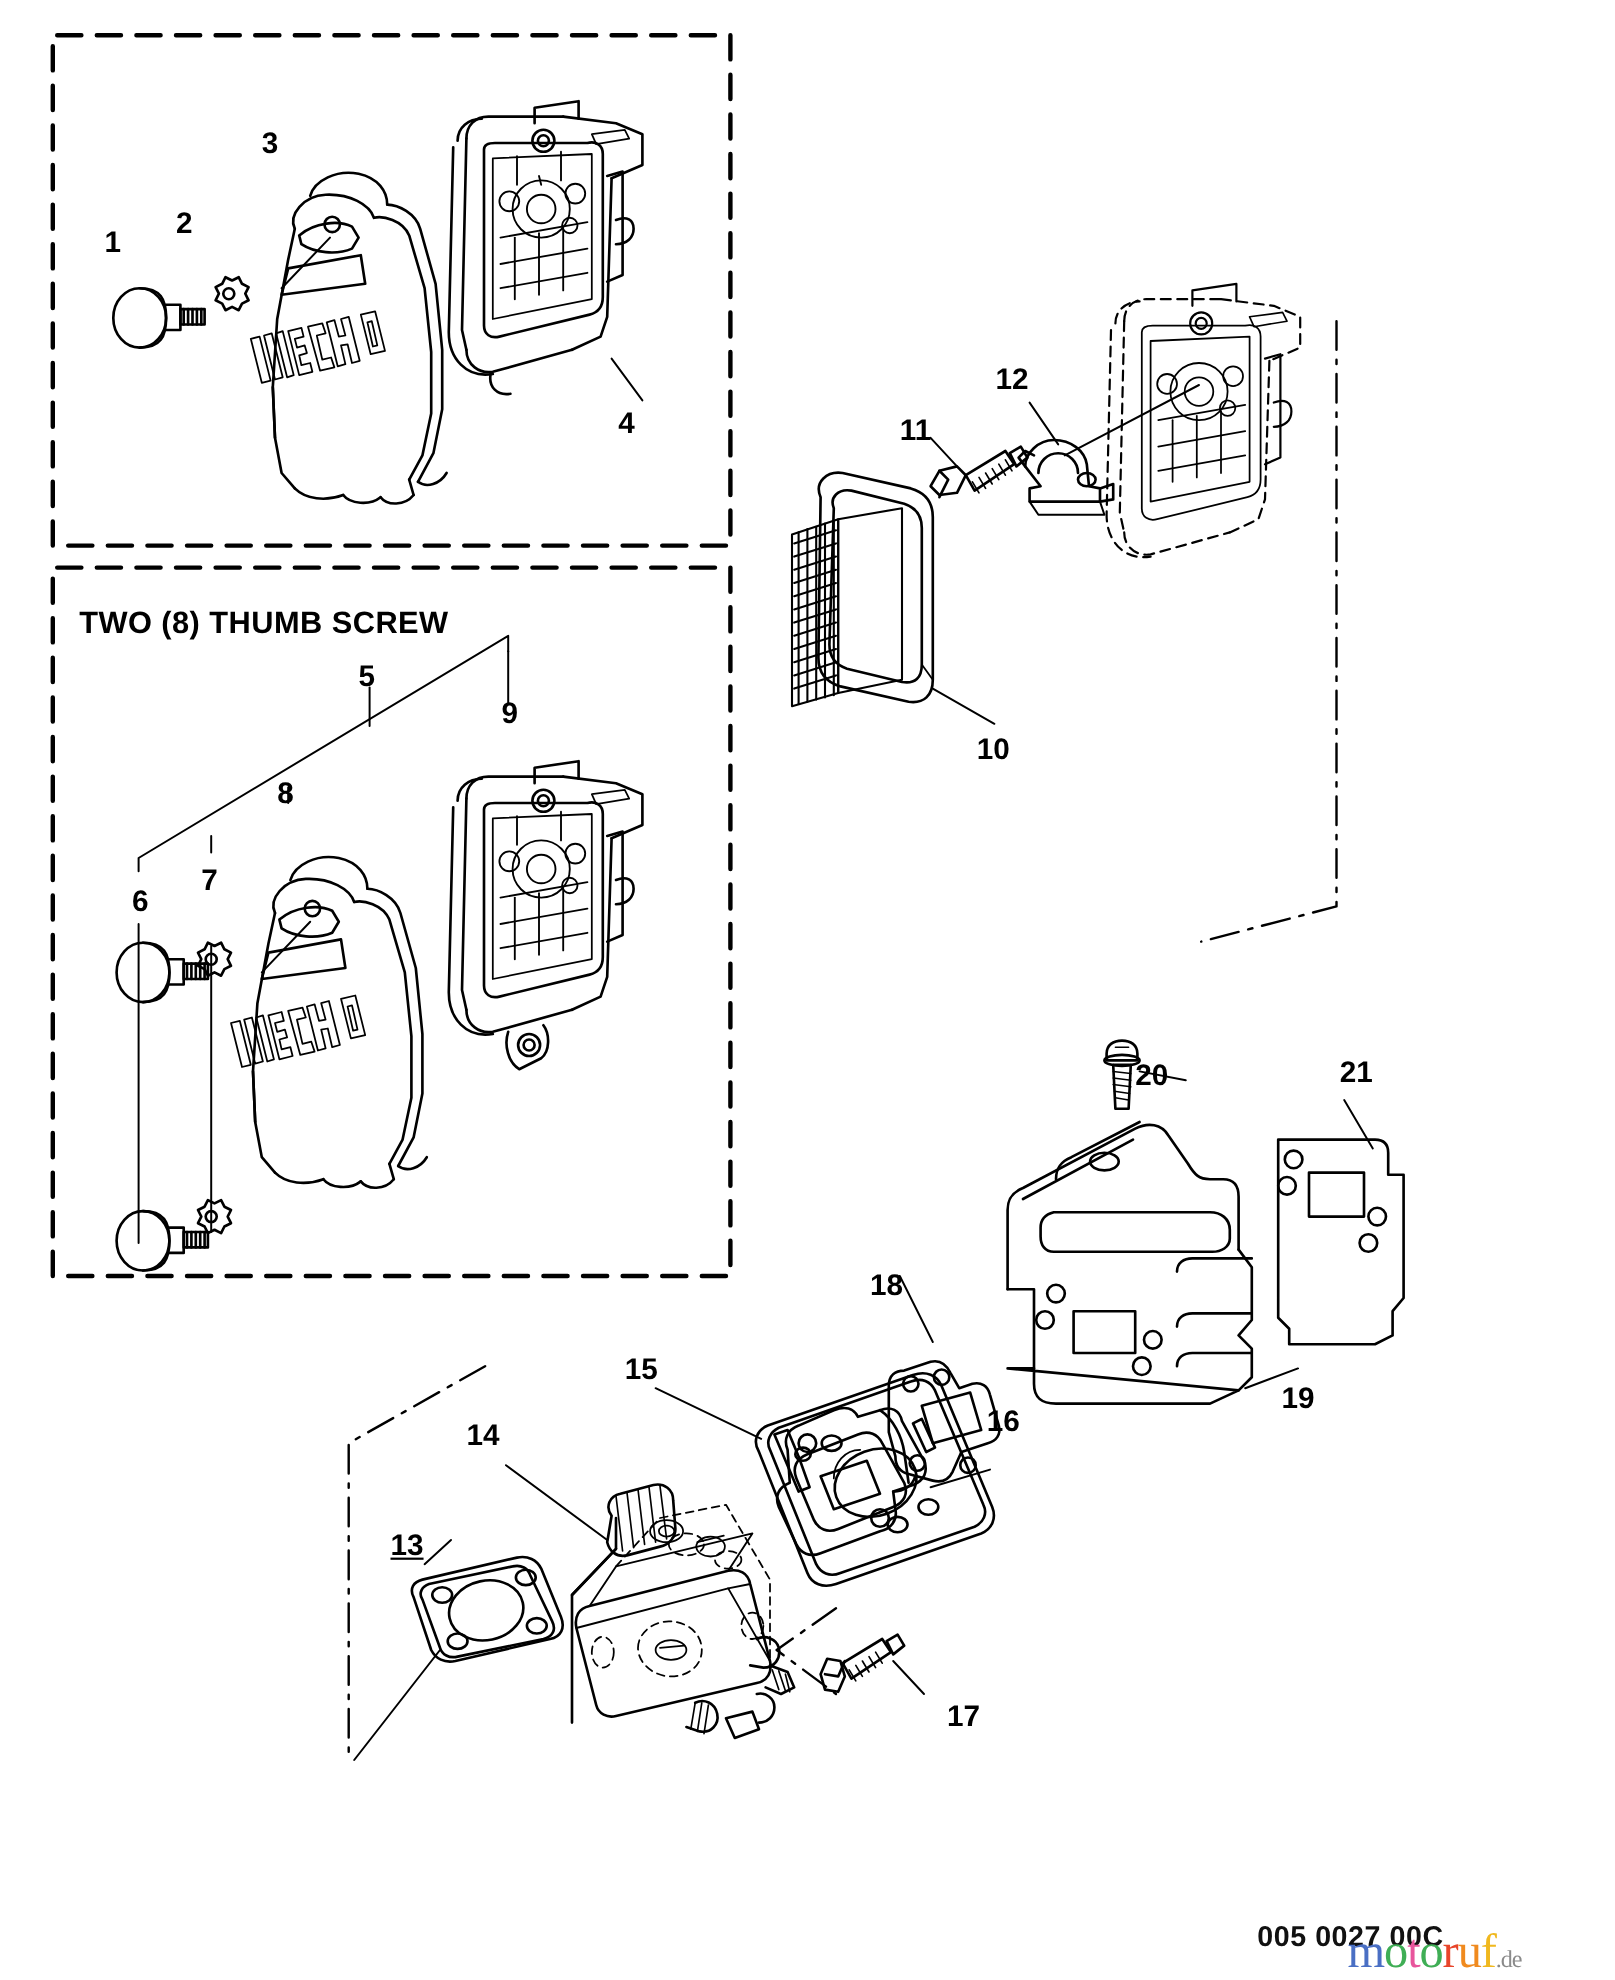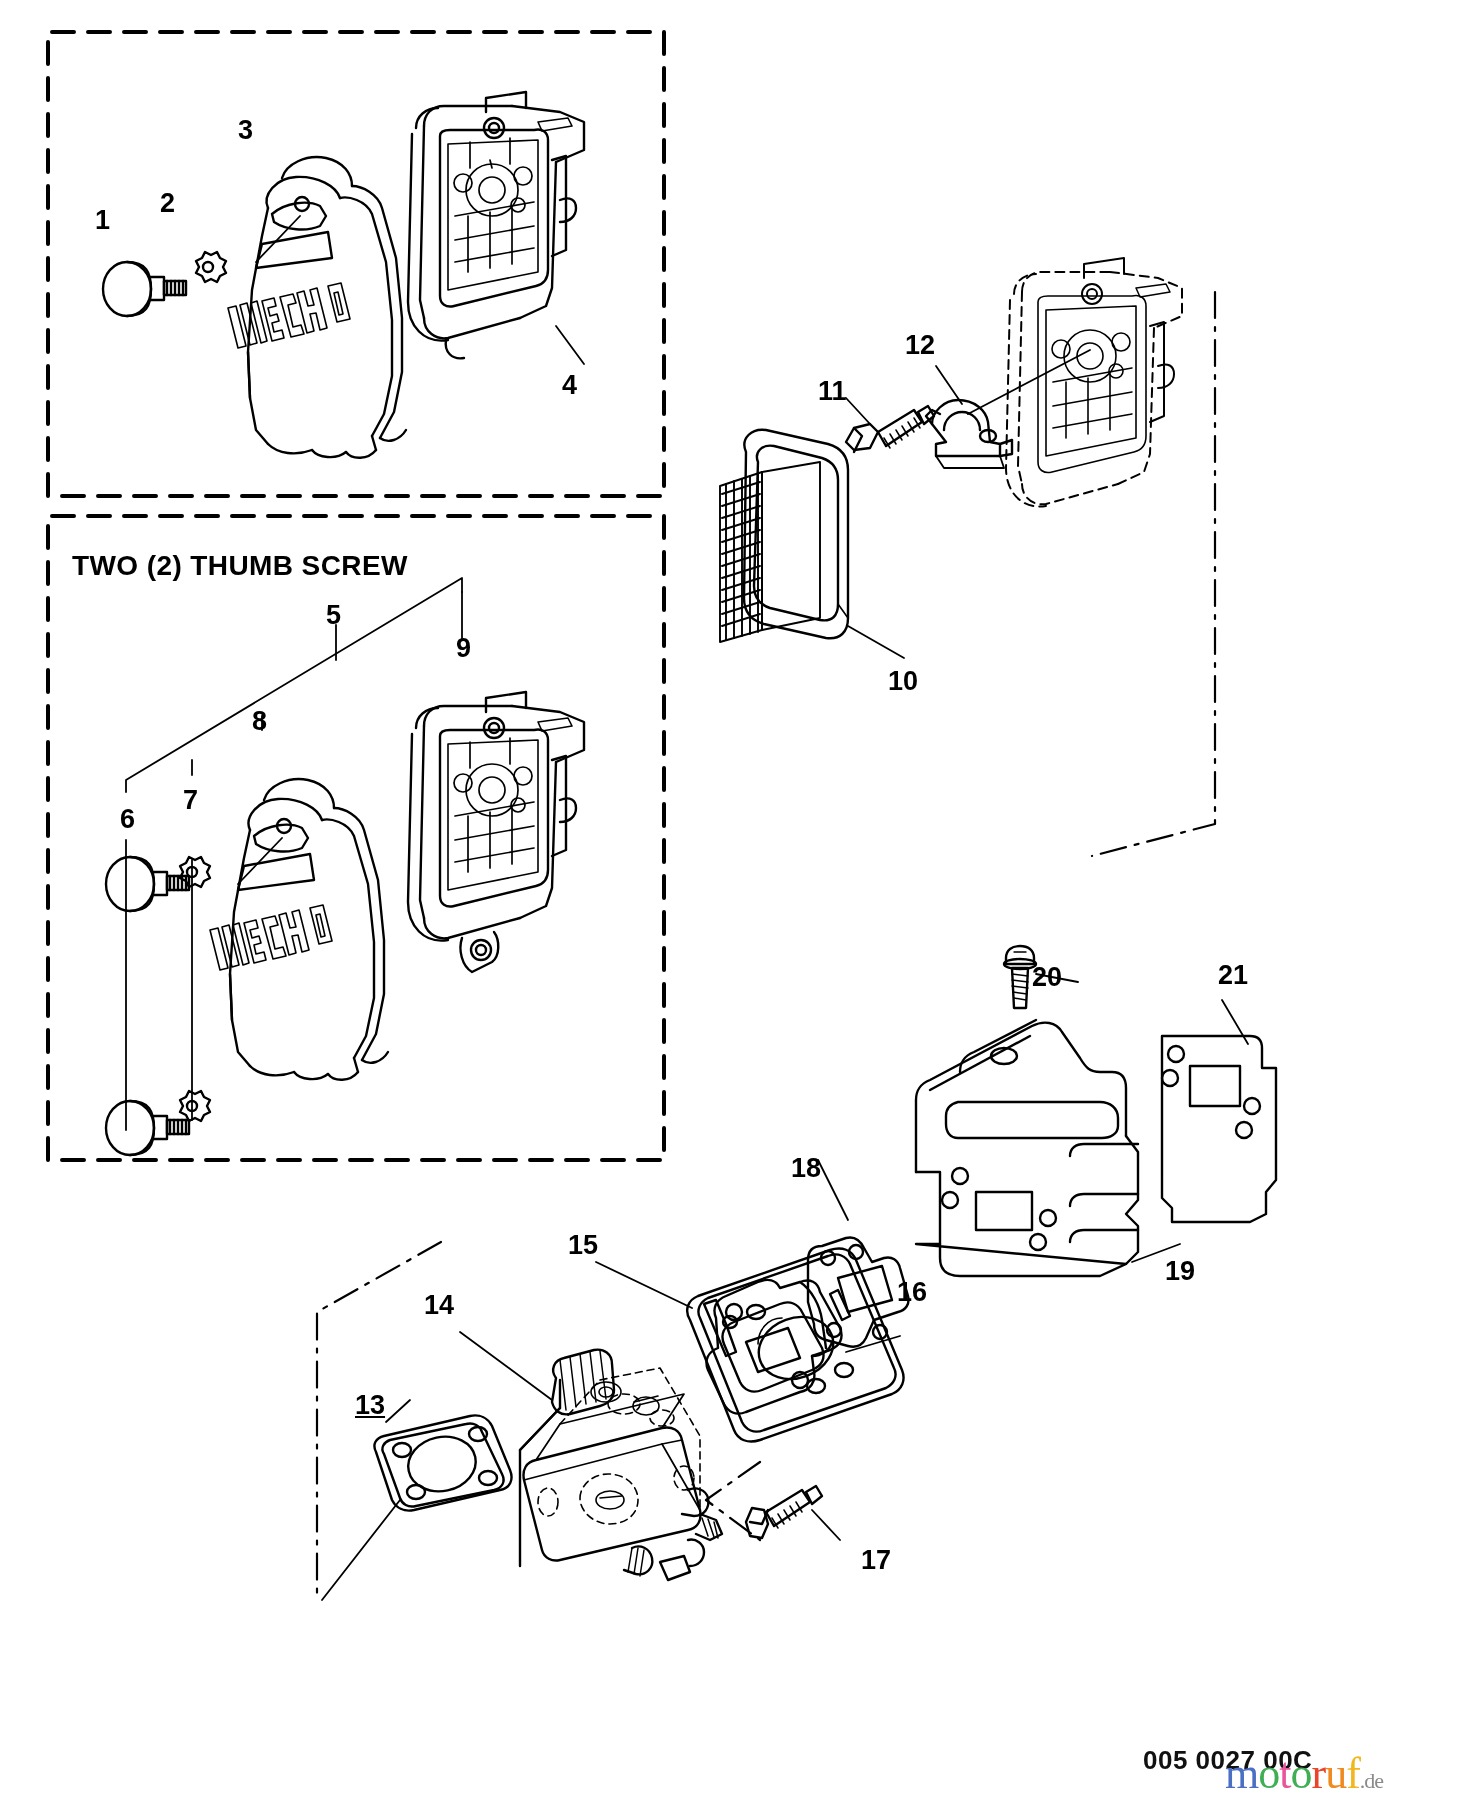--- a/index.html
+++ b/index.html
@@ -447,21 +447,21 @@
         <ellipse cx="844" cy="1370" rx="9" ry="7"></ellipse>
         <ellipse cx="816" cy="1386" rx="9" ry="7"></ellipse>
 
         <path d="M596 1262 L692 1308" stroke-width="1.8"></path>
       </g>
 
     </g>
   </svg>
 
 
-  <div class="grouptitle" style="left:72px;top:550px;">TWO (2) THUMB SCREW</div>
+  <div class="grouptitle" style="left:72px;top:550px;">TWO (8) THUMB SCREW</div>
 
   <div id="callout-host">
       <div class="callout" style="left: 95px; top: 207px;">1</div>
       <div class="callout" style="left: 160px; top: 190px;">2</div>
       <div class="callout" style="left: 238px; top: 117px;">3</div>
       <div class="callout" style="left: 562px; top: 372px;">4</div>
       <div class="callout" style="left: 326px; top: 602px;">5</div>
       <div class="callout" style="left: 120px; top: 806px;">6</div>
       <div class="callout" style="left: 183px; top: 787px;">7</div>
       <div class="callout" style="left: 252px; top: 708px;">8</div>

